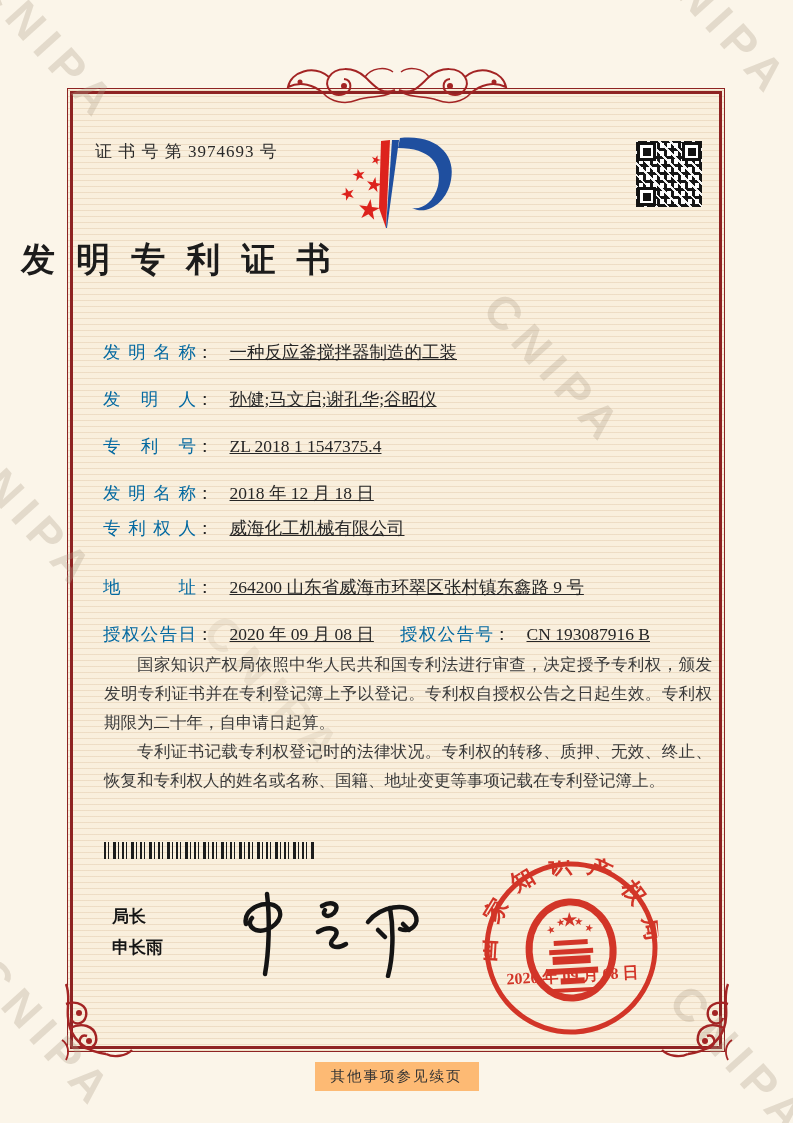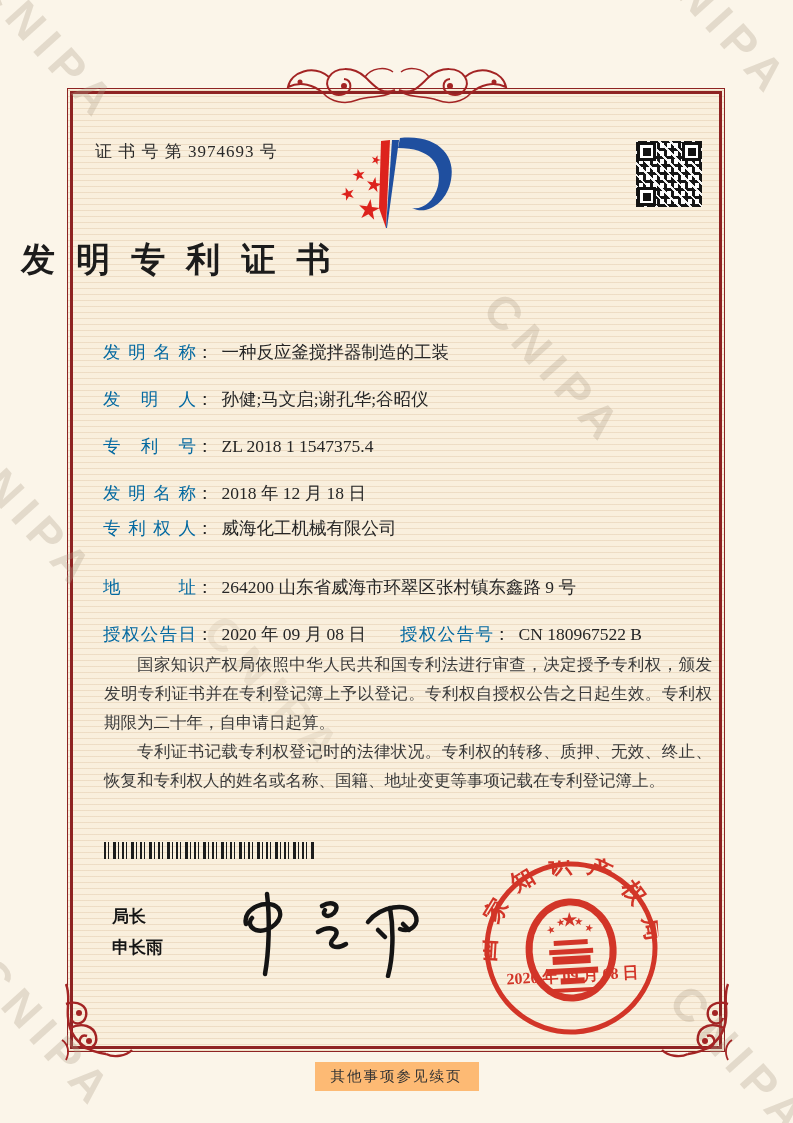--- a/index.html
+++ b/index.html
@@ -51,21 +51,21 @@
     letter-spacing:0.62em; text-indent:0.62em; color:#1c1c1c;
   }
   
   .fields{position:absolute; z-index:2; left:103px; top:0; width:610px;}
   .frow{position:absolute; left:0; font-size:17.5px; white-space:nowrap;}
   .flabel{
     display:inline-block; width:93px; text-align:justify; text-align-last:justify;
     vertical-align:top; color:#0369a1;
   }
   .colon{display:inline-block; color:#262626;}
-  .fvalue{margin-left:8px; white-space:pre; color:#262626;}
+  .fvalue{margin-left:16px; white-space:pre; color:#262626;text-decoration:underline;}
   .grant-no-group{position:absolute; left:297px; top:0; white-space:nowrap;}
   
   .body-text{
     position:absolute; z-index:2; left:104px; top:650px; width:608px;
     font-size:16.5px; line-height:29px; color:#3a3a3a; text-align:justify;
   }
   .body-text p{margin:0; text-indent:2em;}
   
   .barcode{
     position:absolute; z-index:2; left:104px; top:842px; width:212px; height:17px;
@@ -205,21 +205,21 @@
     </div>
     <div class="frow" style="top:516px;">
       <span class="flabel">专利权人</span><span class="colon">：</span><span class="fvalue">威海化工机械有限公司</span>
     </div>
     <div class="frow" style="top:575px;">
       <span class="flabel">地址</span><span class="colon">：</span><span class="fvalue">264200 山东省威海市环翠区张村镇东鑫路 9 号</span>
     </div>
     <div class="frow" style="top:622px; width:610px;">
       <span class="flabel">授权公告日</span><span class="colon">：</span><span class="fvalue">2020 年 09 月 08 日</span>
       <span class="grant-no-group">
-        <span class="flabel">授权公告号</span><span class="colon">：</span><span class="fvalue">CN 180967522 B</span>
+        <span class="flabel">授权公告号</span><span class="colon">：</span><span class="fvalue">CN 193087916 B</span>
       </span>
     </div>
   </div>
 
   <div class="body-text">
     <p>国家知识产权局依照中华人民共和国专利法进行审查，决定授予专利权，颁发发明专利证书并在专利登记簿上予以登记。专利权自授权公告之日起生效。专利权期限为二十年，自申请日起算。</p>
     <p>专利证书记载专利权登记时的法律状况。专利权的转移、质押、无效、终止、恢复和专利权人的姓名或名称、国籍、地址变更等事项记载在专利登记簿上。</p>
   </div>
 
   <div class="barcode"></div>

